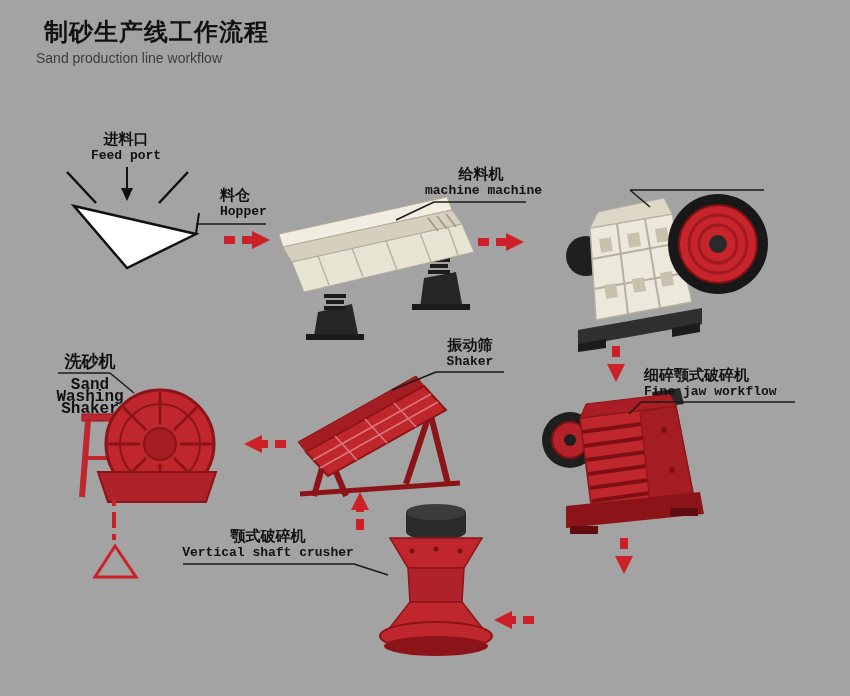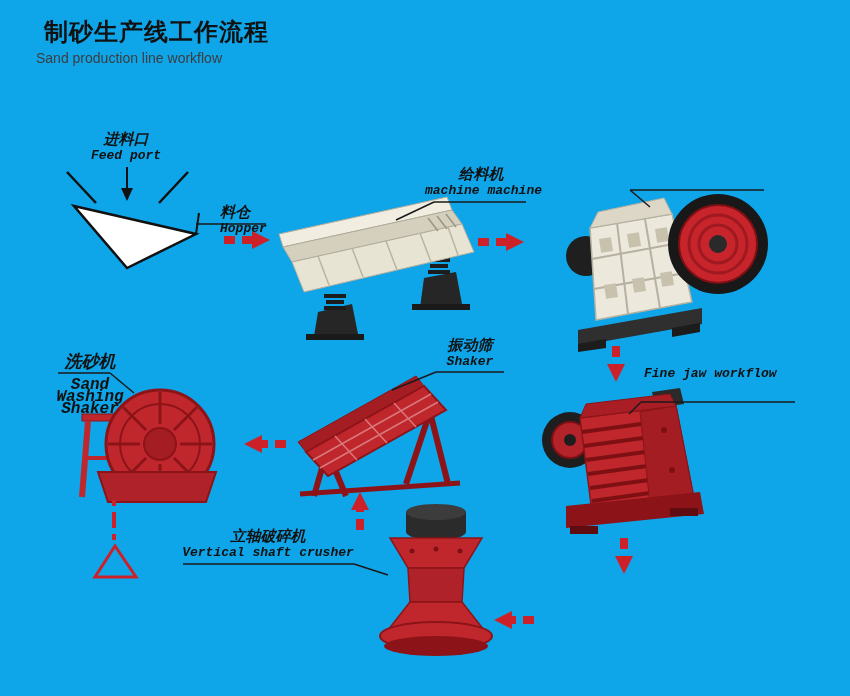--- a/index.html
+++ b/index.html
@@ -1,28 +1,28 @@
 <!DOCTYPE html>
 <html><head>
 <meta charset="utf-8">
 <style>
   * { margin:0; padding:0; box-sizing:border-box; }
   html,body { background:#ffffff; }
   body { font-family:"Liberation Sans","DejaVu Sans",sans-serif; }
-  .canvas { position:relative; width:850px; height:696px; background:#0ea5e9; overflow:hidden; }
+  .canvas { position:relative; width:850px; height:696px; background:#a3a3a3; overflow:hidden; }
   .canvas > svg { position:absolute; left:0; top:0; }
   .page-title {
     position:absolute; left:44px; top:16px;
     font-size:24px; font-weight:bold; color:#111; letter-spacing:1px;
   }
   .page-subtitle {
     position:absolute; left:36px; top:50px;
     font-size:14px; color:#3d3d3d;
   }
-  .node-label { position:absolute; color:#111; line-height:1.18;font-style:italic; }
+  .node-label { position:absolute; color:#111; line-height:1.18; }
   .node-label .zh { font-size:15px; font-weight:bold; }
   .node-label .en {
     font-family:"Liberation Mono","DejaVu Sans Mono",monospace;
     font-size:13px; font-weight:bold; white-space:nowrap;
   }
   .node-label.center { text-align:center; }
   .washer-en {
     font-family:"Liberation Mono","DejaVu Sans Mono",monospace;
     font-size:16px; font-weight:bold; line-height:12px;
   }
@@ -237,45 +237,46 @@
   </svg>
 
   <h1 class="page-title">制砂生产线工作流程</h1>
   <div class="page-subtitle">Sand production line workflow</div>
 
   <div class="node-label center" style="left:78px; top:130px; width:96px;">
     <div class="zh">进料口</div>
     <div class="en">Feed port</div>
   </div>
 
-  <div class="node-label" style="left:220px; top:203px; width:70px;">
+  <div class="node-label" style="left:220px; top:186px; width:70px;">
     <div class="zh">料仓</div>
     <div class="en">Hopper</div>
   </div>
 
   <div class="node-label center" style="left:425px; top:165px; width:112px;">
     <div class="zh">给料机</div>
     <div class="en">machine machine</div>
   </div>
 
 
   <div class="node-label center" style="left:436px; top:336px; width:68px;">
     <div class="zh">振动筛</div>
     <div class="en">Shaker</div>
   </div>
 
   <div class="node-label" style="left:644px; top:366px; width:160px;">
+    <div class="zh">细碎颚式破碎机</div>
     <div class="en">Fine jaw workflow</div>
   </div>
 
   <div class="node-label center" style="left:54px; top:352px; width:72px;">
     <div class="zh" style="font-size:17px;">洗砂机</div>
     <div class="washer-en" style="margin-top:7px;">Sand</div>
     <div class="washer-en">Washing</div>
     <div class="washer-en">Shaker</div>
   </div>
 
   <div class="node-label center" style="left:180px; top:527px; width:176px;">
-    <div class="zh">立轴破碎机</div>
+    <div class="zh">颚式破碎机</div>
     <div class="en">Vertical shaft crusher</div>
   </div>
 
 </div>
 
 </body></html>

